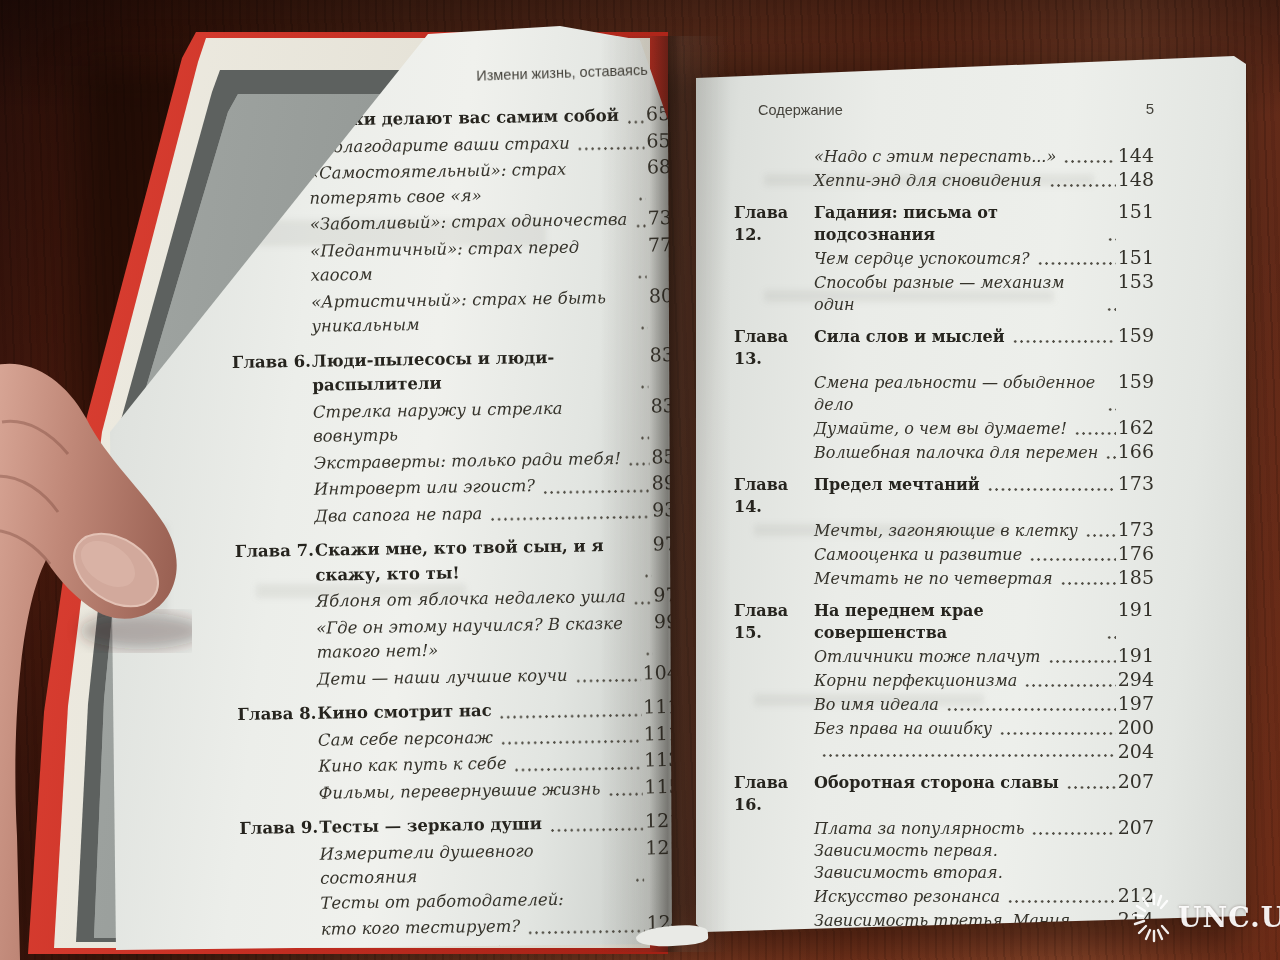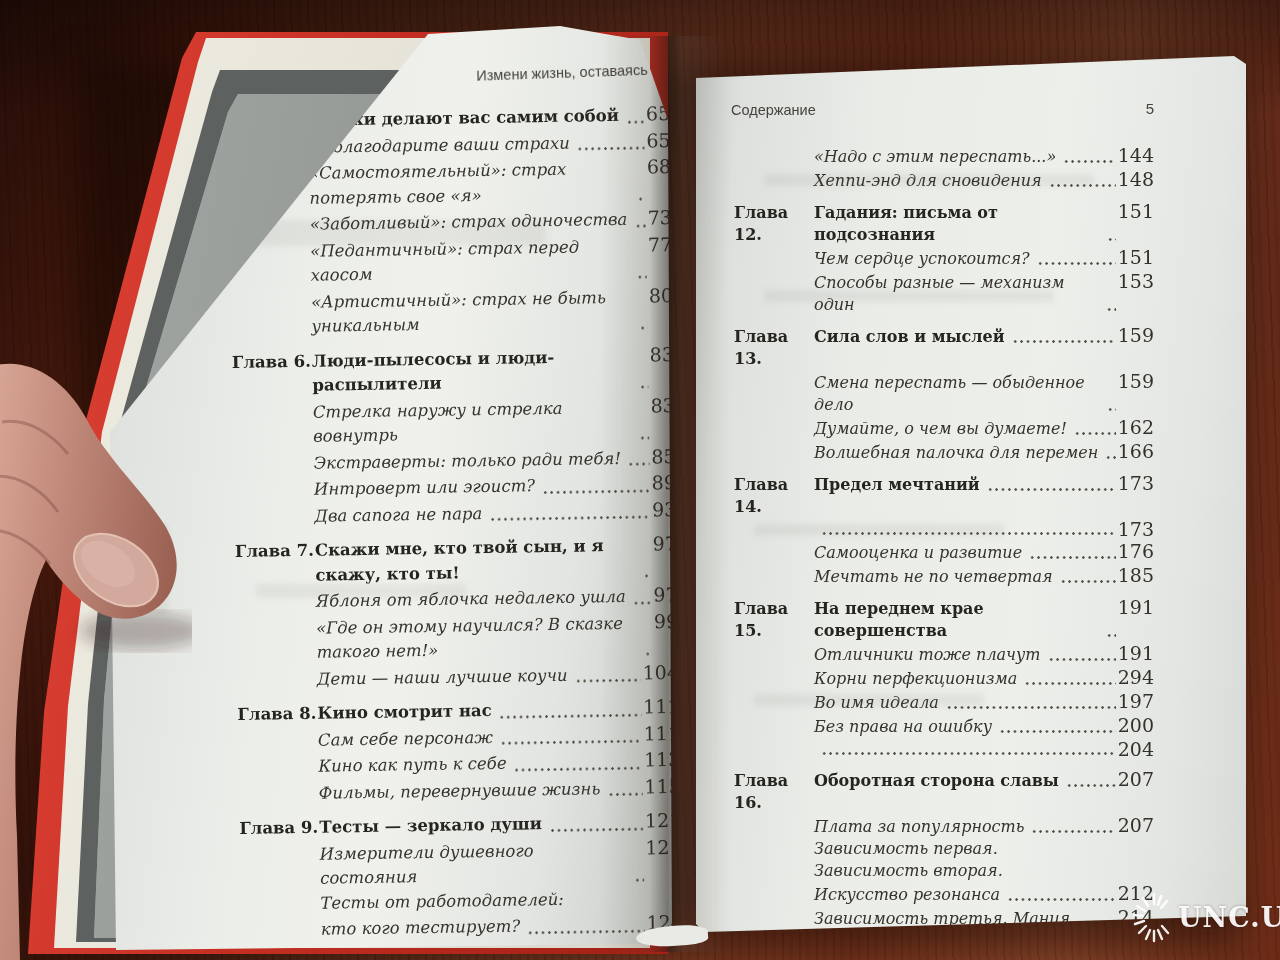--- a/index.html
+++ b/index.html
@@ -47,21 +47,21 @@
   .gutter-shadow{position:absolute;left:600px;top:36px;width:130px;height:916px;pointer-events:none;
     background:linear-gradient(90deg,rgba(60,50,40,0) 0%,rgba(70,60,50,.16) 38%,rgba(32,26,20,.48) 52%,rgba(95,85,75,.22) 63%,rgba(60,50,40,0) 100%);}
   .page-curl{position:absolute;left:636px;top:926px;width:72px;height:20px;background:#e9eae6;
     border-radius:50% 40% 30% 50%;transform:rotate(-4deg);}
 
   
   .run-head{position:absolute;font-family:"Liberation Sans","DejaVu Sans",sans-serif;
     color:#45433c;font-size:14.5px;}
   .lp-num{left:138px;top:38px;font-size:15px;}
   .lp-title{left:368px;top:40px;width:240px;text-align:center;transform:rotate(-2deg);}
-  .rp-title{left:29px;top:48px;margin-left:8px;}
+  .rp-title{left:56px;top:48px;margin-left:8px;}
   .rp-num{right:96px;top:46px;font-size:15px;}
 
   
   .toc{position:absolute;color:#2c2a24;}
   .toc-left{left:132px;top:84px;width:442px;line-height:24.5px;font-size:16.5px;
     transform:rotate(-0.9deg);transform-origin:0 0;}
   .toc-right{left:40px;top:90px;width:420px;line-height:22px;font-size:16px;}
   .toc-section{margin-bottom:8px;}
   .chapter-row{display:flex;align-items:baseline;}
   .chapter-label{flex:none;width:80px;font-weight:700;color:#26241e;}
@@ -301,21 +301,21 @@
         <div class="toc-section">
           <div class="chapter-row">
             <span class="chapter-label">Глава 13.</span>
             <span class="title-line">
               <span class="chapter-title">Сила слов и мыслей</span>
               <span class="dot-leader"></span>
               <span class="page-ref">159</span>
             </span>
           </div>
           <div class="entry-row">
-            <span class="entry-title">Смена переспать — обыденное дело</span>
+            <span class="entry-title">Смена реальности — обыденное дело</span>
             <span class="dot-leader"></span>
             <span class="page-ref">159</span>
           </div>
           <div class="entry-row">
             <span class="entry-title">Думайте, о чем вы думаете!</span>
             <span class="dot-leader"></span>
             <span class="page-ref">162</span>
           </div>
           <div class="entry-row">
             <span class="entry-title">Волшебная палочка для перемен</span>
@@ -326,20 +326,21 @@
         <div class="toc-section">
           <div class="chapter-row">
             <span class="chapter-label">Глава 14.</span>
             <span class="title-line">
               <span class="chapter-title">Предел мечтаний</span>
               <span class="dot-leader"></span>
               <span class="page-ref">173</span>
             </span>
           </div>
           <div class="entry-row">
+            <span class="entry-title">Мечты, загоняющие в клетку</span>
             <span class="dot-leader"></span>
             <span class="page-ref">173</span>
           </div>
           <div class="entry-row">
             <span class="entry-title">Самооценка и развитие</span>
             <span class="dot-leader"></span>
             <span class="page-ref">176</span>
           </div>
           <div class="entry-row">
             <span class="entry-title">Мечтать не по четвертая</span>

